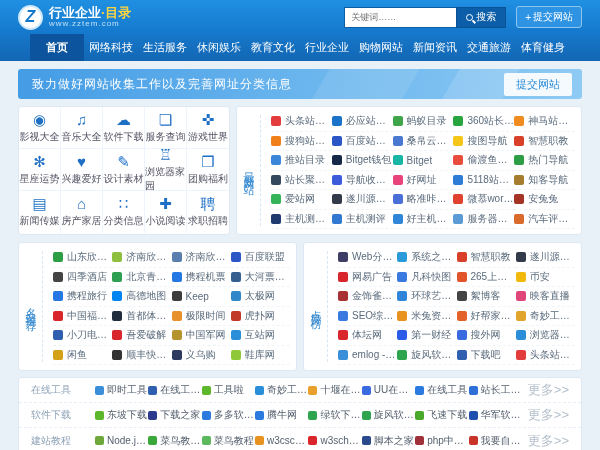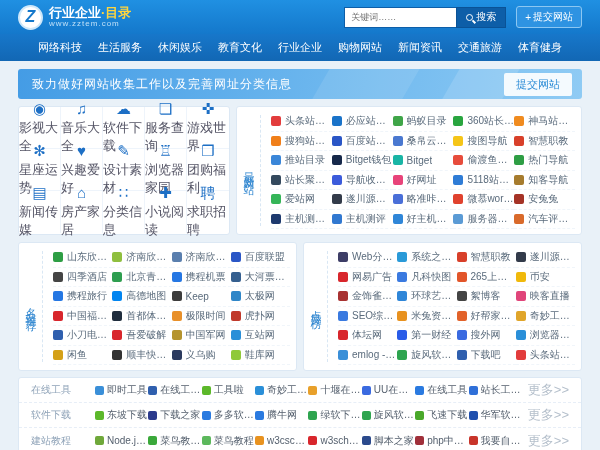--- a/index.html
+++ b/index.html
@@ -69,21 +69,21 @@
   
   .cat-panel{width:212px;flex:none;}
   .cat-grid{display:grid;grid-template-columns:repeat(5,1fr);}
   .cat-cell{
     height:42px;display:flex;flex-direction:column;align-items:center;justify-content:center;
     gap:2px;border-right:1px solid #eef4fb;border-bottom:1px solid #eef4fb;cursor:pointer;
   }
   .cat-cell:nth-child(5n){border-right:none;}
   .cat-cell:nth-child(n+11){border-bottom:none;}
   .cat-ico{font-size:15px;line-height:16px;color:#1d6fc5;}
-  .cat-label{font-size:13px;color:#556;}
+  .cat-label{font-size:10px;color:#556;}
   
   .sec{flex:1;display:flex;min-width:0;}
   .vlabel{
     flex:none;width:24px;margin:8px 0;display:flex;align-items:center;justify-content:center;
     writing-mode:vertical-rl;text-orientation:upright;letter-spacing:4px;
     color:#2f86d0;font-size:11px;border-right:1px dashed #d9e7f4;
   }
   .links{flex:1;display:grid;padding:5px 6px 5px 10px;min-width:0;}
   .cols5{grid-template-columns:repeat(5,1fr);grid-auto-rows:19.5px;}
   .cols4{grid-template-columns:repeat(4,1fr);grid-auto-rows:19.5px;}
@@ -128,20 +128,21 @@
     </button>
   </div>
   <button class="submit-top">
     <span>+</span>
     <span>提交网站</span>
   </button>
 </div>
 
 <nav>
     <ul id="nav-list">
+      <li class="active">首页</li>
       <li>网络科技</li>
       <li>生活服务</li>
       <li>休闲娱乐</li>
       <li>教育文化</li>
       <li>行业企业</li>
       <li>购物网站</li>
       <li>新闻资讯</li>
       <li>交通旅游</li>
       <li>体育健身</li>
     </ul>

